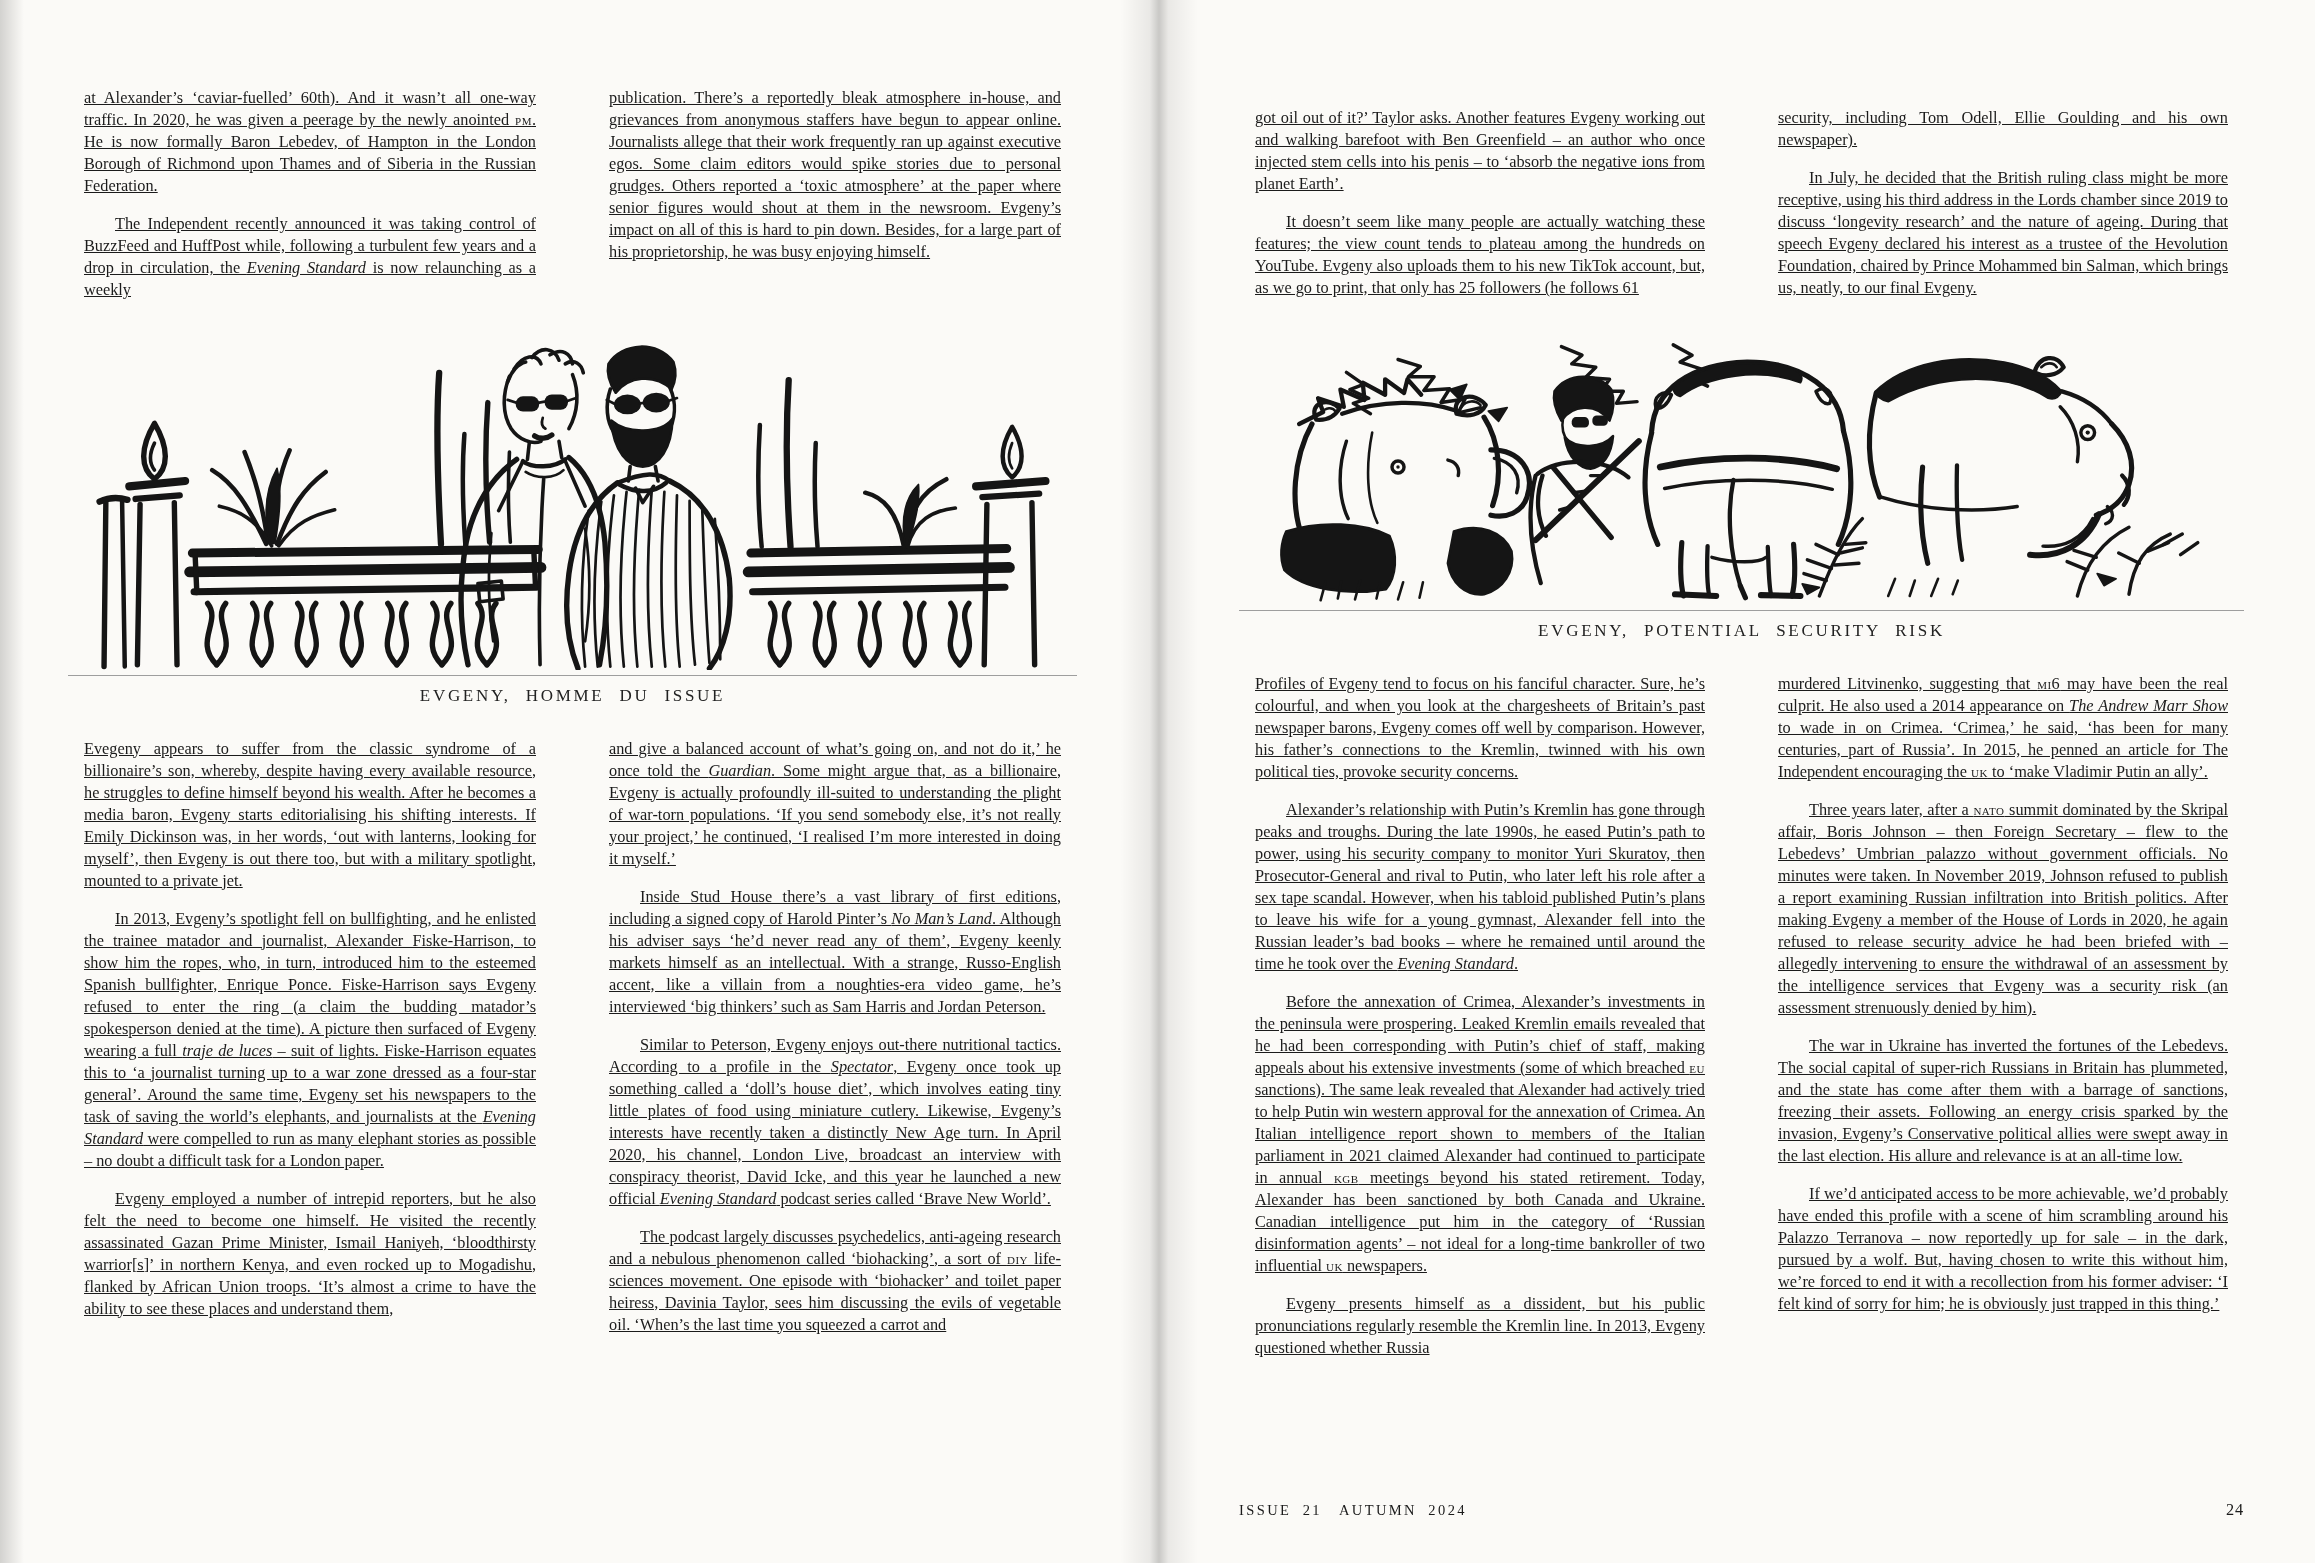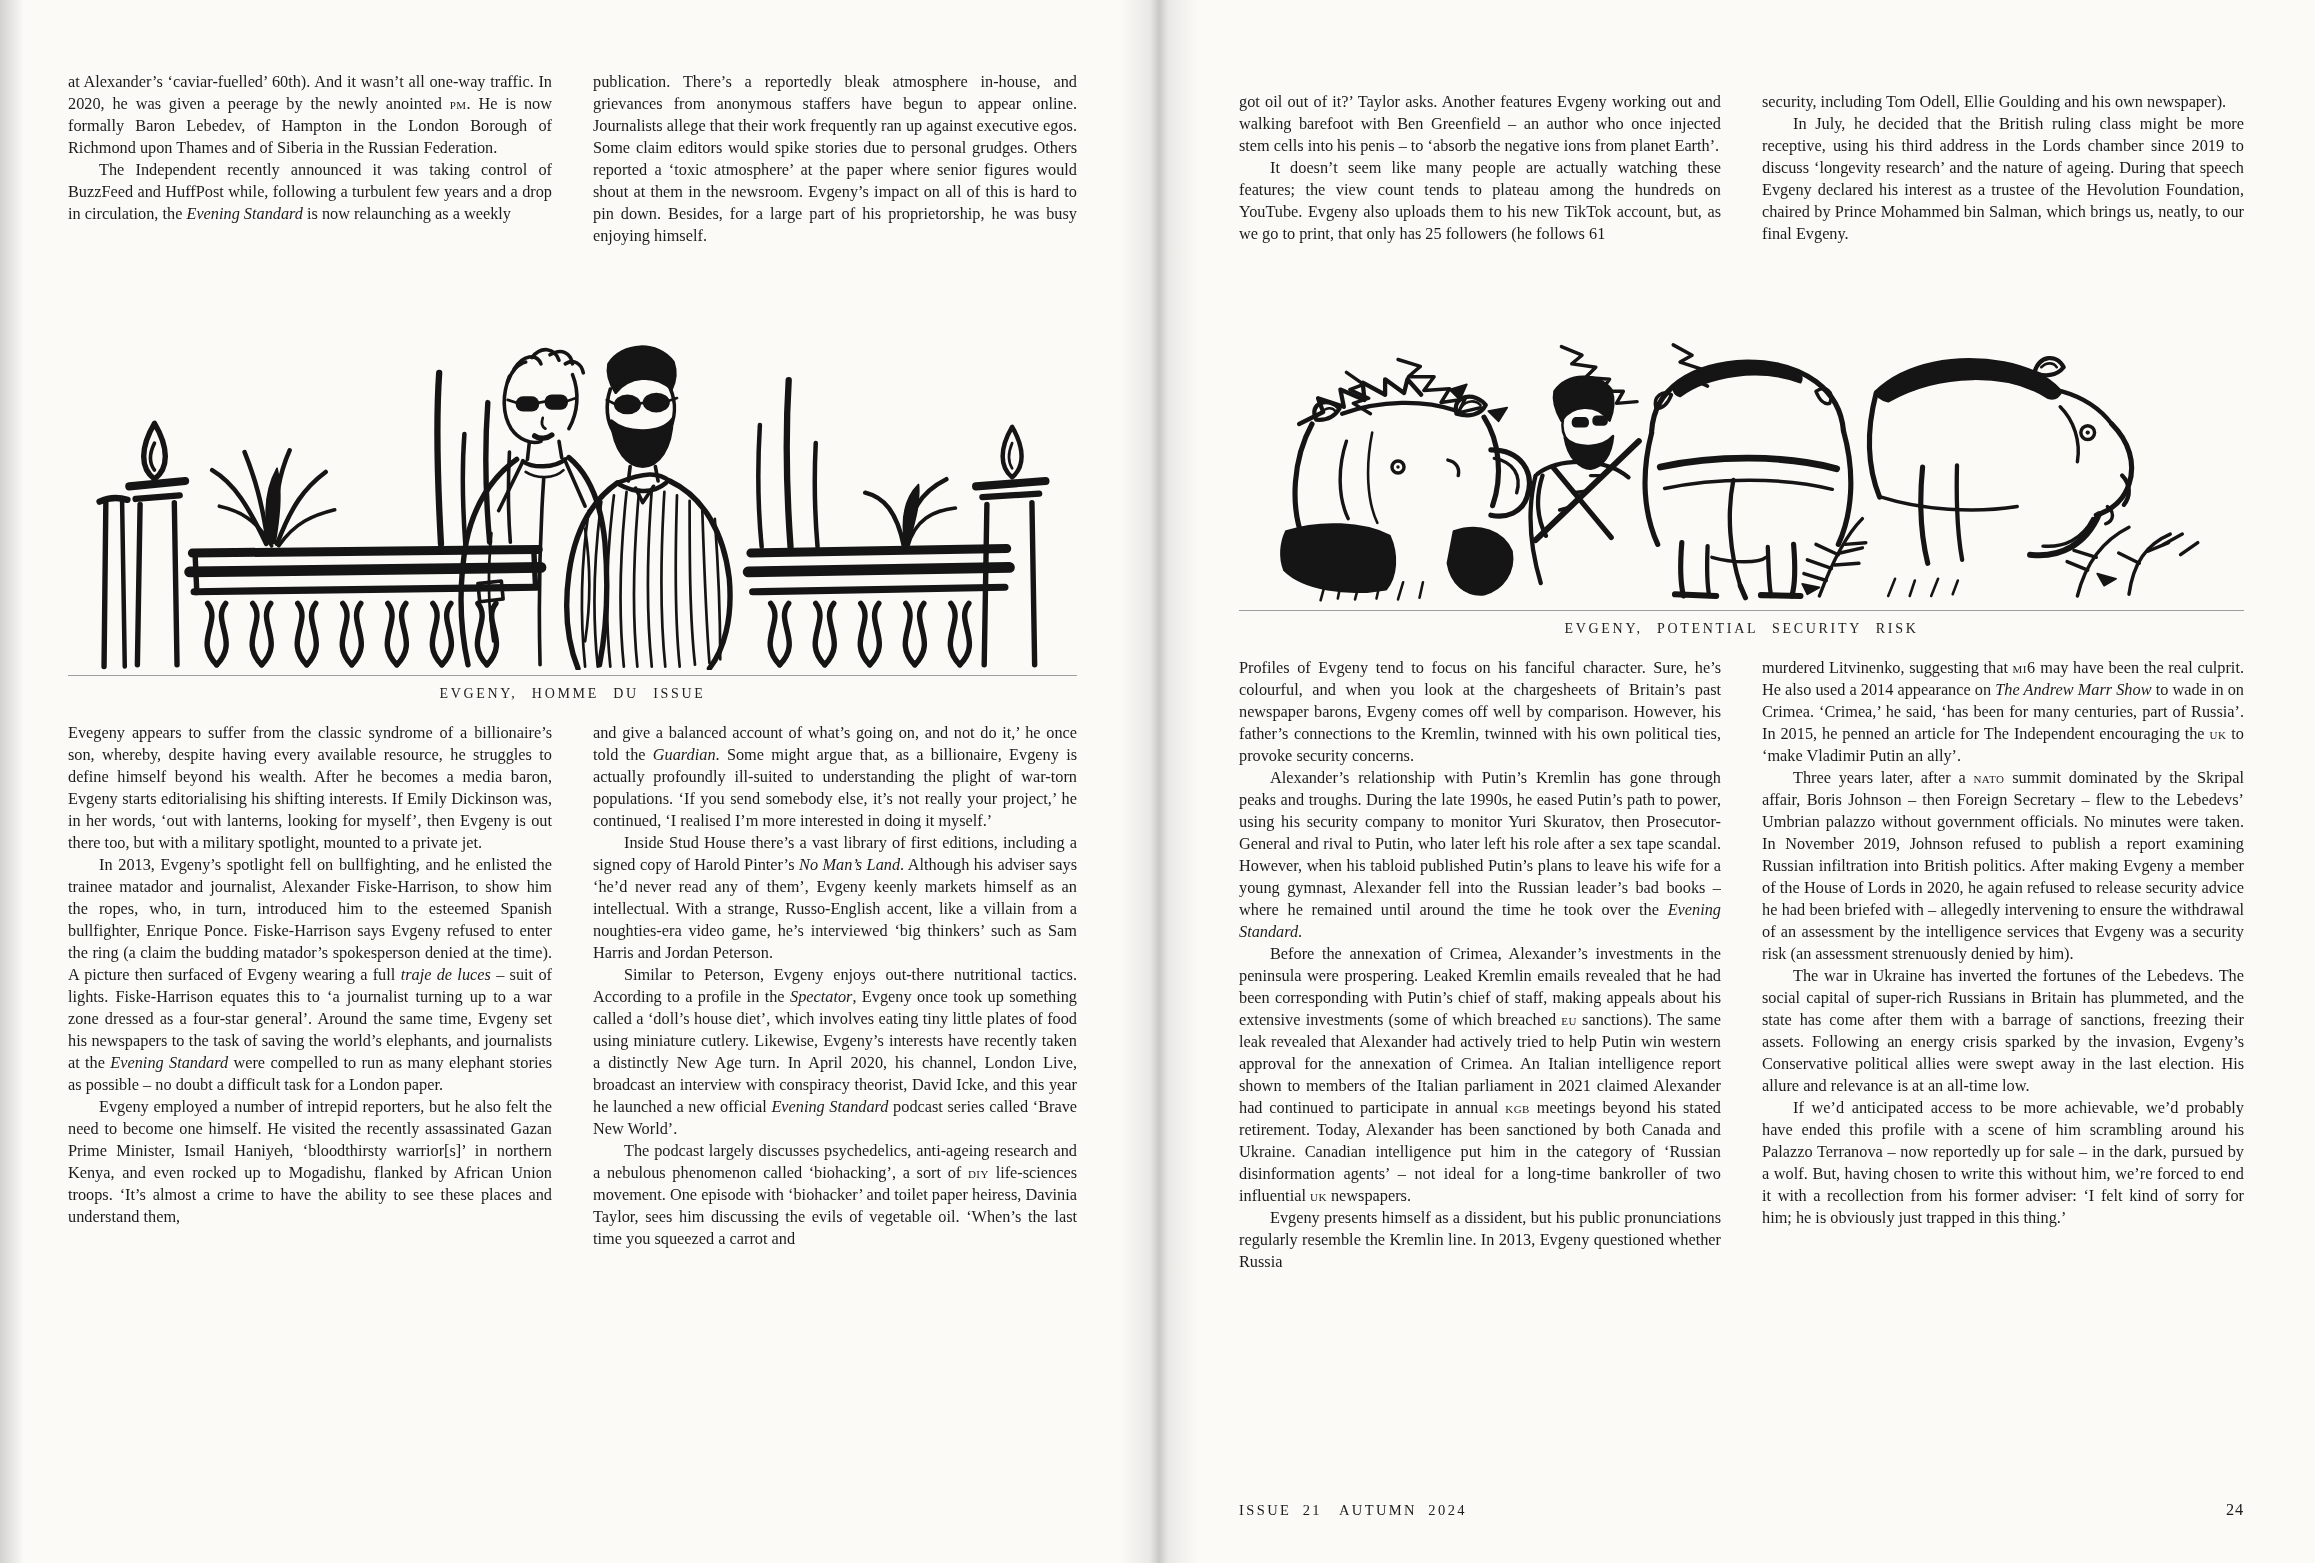--- a/index.html
+++ b/index.html
@@ -15,31 +15,31 @@
   .spread{display:flex;width:2316px;height:1563px;}
   .page{width:1158px;height:1563px;position:relative;box-sizing:border-box;}
   .page-left{padding:71px 81px 0 68px;}
   .page-right{padding:91px 72px 0 81px;}
   .row{display:flex;gap:41px;}
   .col{width:484px;text-align:justify;font-size:16.3px;line-height:22px;
     overflow:hidden;hyphens:auto;-webkit-hyphens:auto;}
   .top-block .col{height:242px;}
   .page-left .bottom-block .col{height:774px;}
   .page-right .bottom-block .col{height:814px;}
-  .para{margin:0;}
+  .para{margin:16px;text-decoration:underline;}
   .para.indent{text-indent:31px;}
   i{font-style:italic;}
   .sc{font-variant:small-caps;letter-spacing:0.5px;}
   figure{margin:0;padding:0;}
   .fig-art{display:block;margin:0 auto;}
   .fig1 .fig-art{width:1009px;margin-top:3.6px;}
   .fig2 .fig-art{width:946px;margin-top:5.4px;}
   .caption-rule{border:none;border-top:1.8px solid #9e9e9e;margin:5.4px 0 0 0;}
   figcaption{
-    text-align:center;font-size:14px;letter-spacing:2.7px;word-spacing:8.1px;
+    text-align:center;font-size:17px;letter-spacing:2.7px;word-spacing:8.1px;
     color:#222;padding-top:10px;height:30px;
   }
   .bottom-block{margin-top:5.4px;}
   .footer{
     position:absolute;bottom:43px;display:flex;justify-content:space-between;align-items:baseline;
     font-size:15.4px;color:#1b1b1b;
   }
   .page-left .footer{left:68px;right:81px;}
   .page-right .footer{left:81px;right:72px;justify-content:space-between;}
   .footer .mast{letter-spacing:2.4px;word-spacing:5.4px;font-size:14.5px;}

